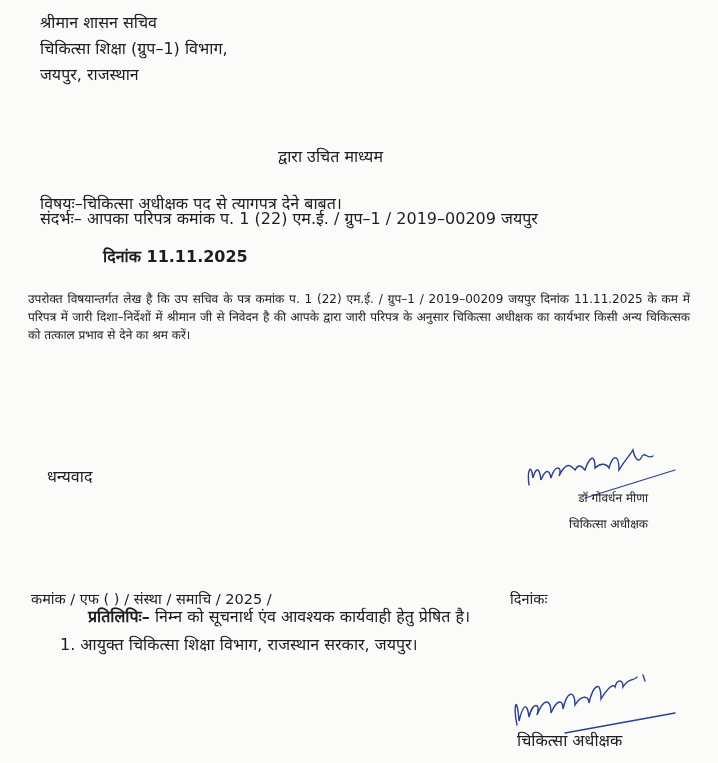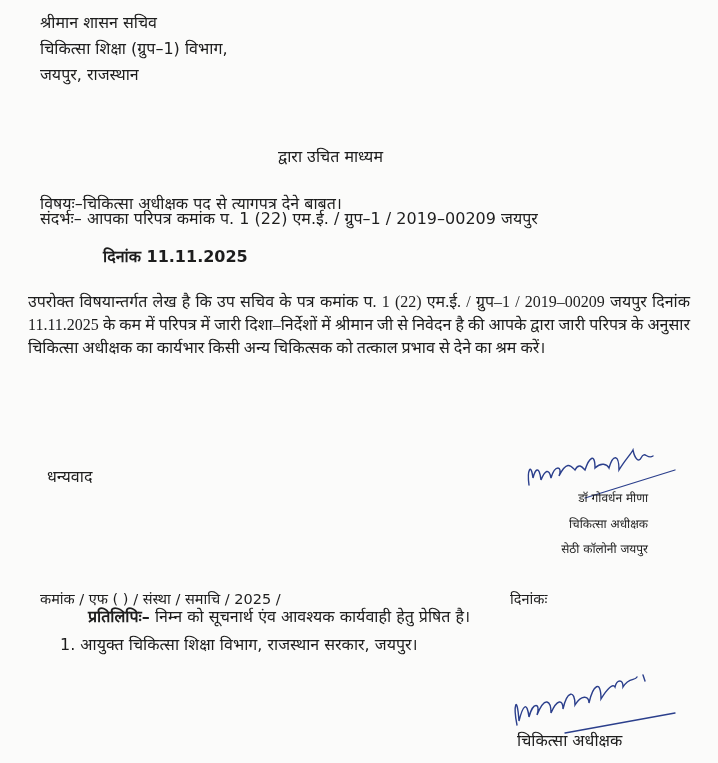--- a/index.html
+++ b/index.html
@@ -10,22 +10,22 @@
     overflow: hidden;
     font-family: "DejaVu Sans", "Liberation Sans", sans-serif;
     color: #1d1d1d;
   }
   .abs { position: absolute; white-space: nowrap; }
   .t17 { font-size: 16px; line-height: 22px; }
   .t15 { font-size: 14.5px; }
   .addr-line { left: 40px; }
   .para {
     position: absolute; left: 28px; width: 662px;
-    font-size: 16px; line-height: 23px;
-    text-align: justify; text-align-last: left; font-family: Liberation Serif, serif;
+    font-size: 12px; line-height: 18px;
+    text-align: justify; text-align-last: left;
   }
   .sig-block { position: absolute; right: 70px; text-align: right; font-size: 12px; line-height: 25.5px; }
   .sig-svg { position: absolute; }
   .bold { font-weight: bold; margin-left: 48px; }
 </style>
 </head>
 <body>
 
 <div class="abs t17 addr-line" style="top:12px;">श्रीमान शासन सचिव</div>
 <div class="abs t17 addr-line" style="top:38px;">चिकित्सा शिक्षा (ग्रुप–1) विभाग,</div>
@@ -48,24 +48,23 @@
 <div class="abs t17" style="top:466px; left:40px;margin-left:7px;">धन्यवाद</div>
 
 <svg class="sig-svg" style="left:515px; top:440px;" width="170" height="60" viewBox="0 0 170 60">
   <path d="M14 45 C 12 30, 16 22, 18 38 C 20 30, 24 24, 26 40 C 30 30, 34 28, 36 38 C 40 24, 48 26, 44 36 C 52 20, 56 26, 60 30 C 64 22, 68 28, 70 30 C 74 18, 80 12, 80 28 C 86 22, 92 24, 94 28 C 98 14, 104 14, 104 30 C 110 20, 116 14, 118 10 C 120 20, 124 22, 126 18 C 130 10, 132 20, 138 16" fill="none" stroke="#2b3f8c" stroke-width="1.4" stroke-linecap="round"></path>
   <path d="M70 58 L 160 30" fill="none" stroke="#2b3f8c" stroke-width="1.3" stroke-linecap="round"></path>
 </svg>
 
 <div class="sig-block" style="top:486px;">
   <div>डॉ गोवर्धन मीणा</div>
   <div>चिकित्सा अधीक्षक</div>
-  <div>सेठी कॉलोनी जयपुर</div>
 </div>
 
-<div class="abs t15" style="top:588px; left:40px;">कमांक / एफ (    ) / संस्था / समाचि / 2025 /</div>
+<div class="abs t15" style="top:588px; left:31px;">कमांक / एफ (    ) / संस्था / समाचि / 2025 /</div>
 <div class="abs t15" style="top:588px; left:510px;">दिनांकः</div>
 
 <div class="abs t17" style="top:606px; left:40px;">
   <span class="bold">प्रतिलिपिः–</span>
   <span>निम्न को सूचनार्थ एंव आवश्यक कार्यवाही हेतु प्रेषित है।</span>
 </div>
 <div class="abs t17" style="top:634px; left:60px;">1. आयुक्त चिकित्सा शिक्षा विभाग, राजस्थान सरकार, जयपुर।</div>
 
 <svg class="sig-svg" style="left:505px; top:665px;" width="200" height="70" viewBox="0 0 200 70">
   <path d="M12 60 C 8 40, 12 28, 14 56 C 18 40, 22 36, 24 52 C 28 36, 36 38, 32 50 C 40 30, 46 36, 46 48 C 52 34, 58 34, 58 44 C 62 26, 70 24, 70 40 C 76 30, 84 30, 84 38 C 88 20, 96 14, 96 34 C 102 24, 108 18, 110 22 C 112 14, 118 14, 118 22 C 124 12, 130 16, 132 12 M 138 10 L 140 16" fill="none" stroke="#2b3f8c" stroke-width="1.4" stroke-linecap="round"></path>

